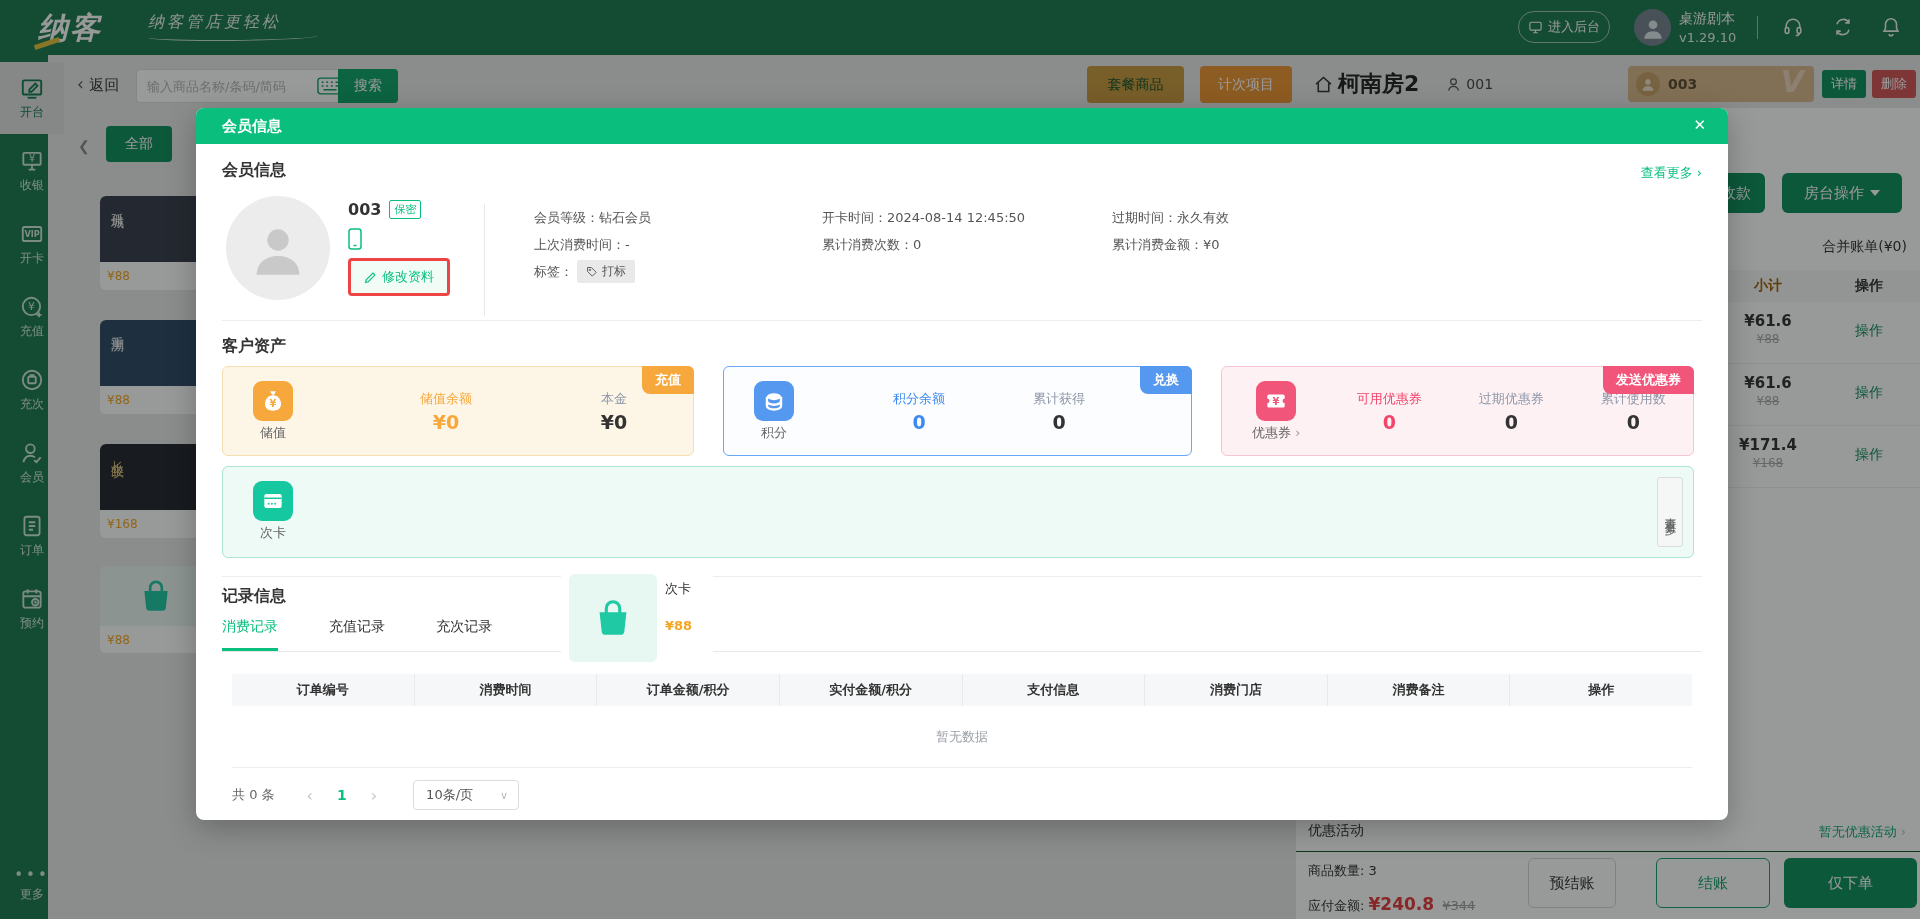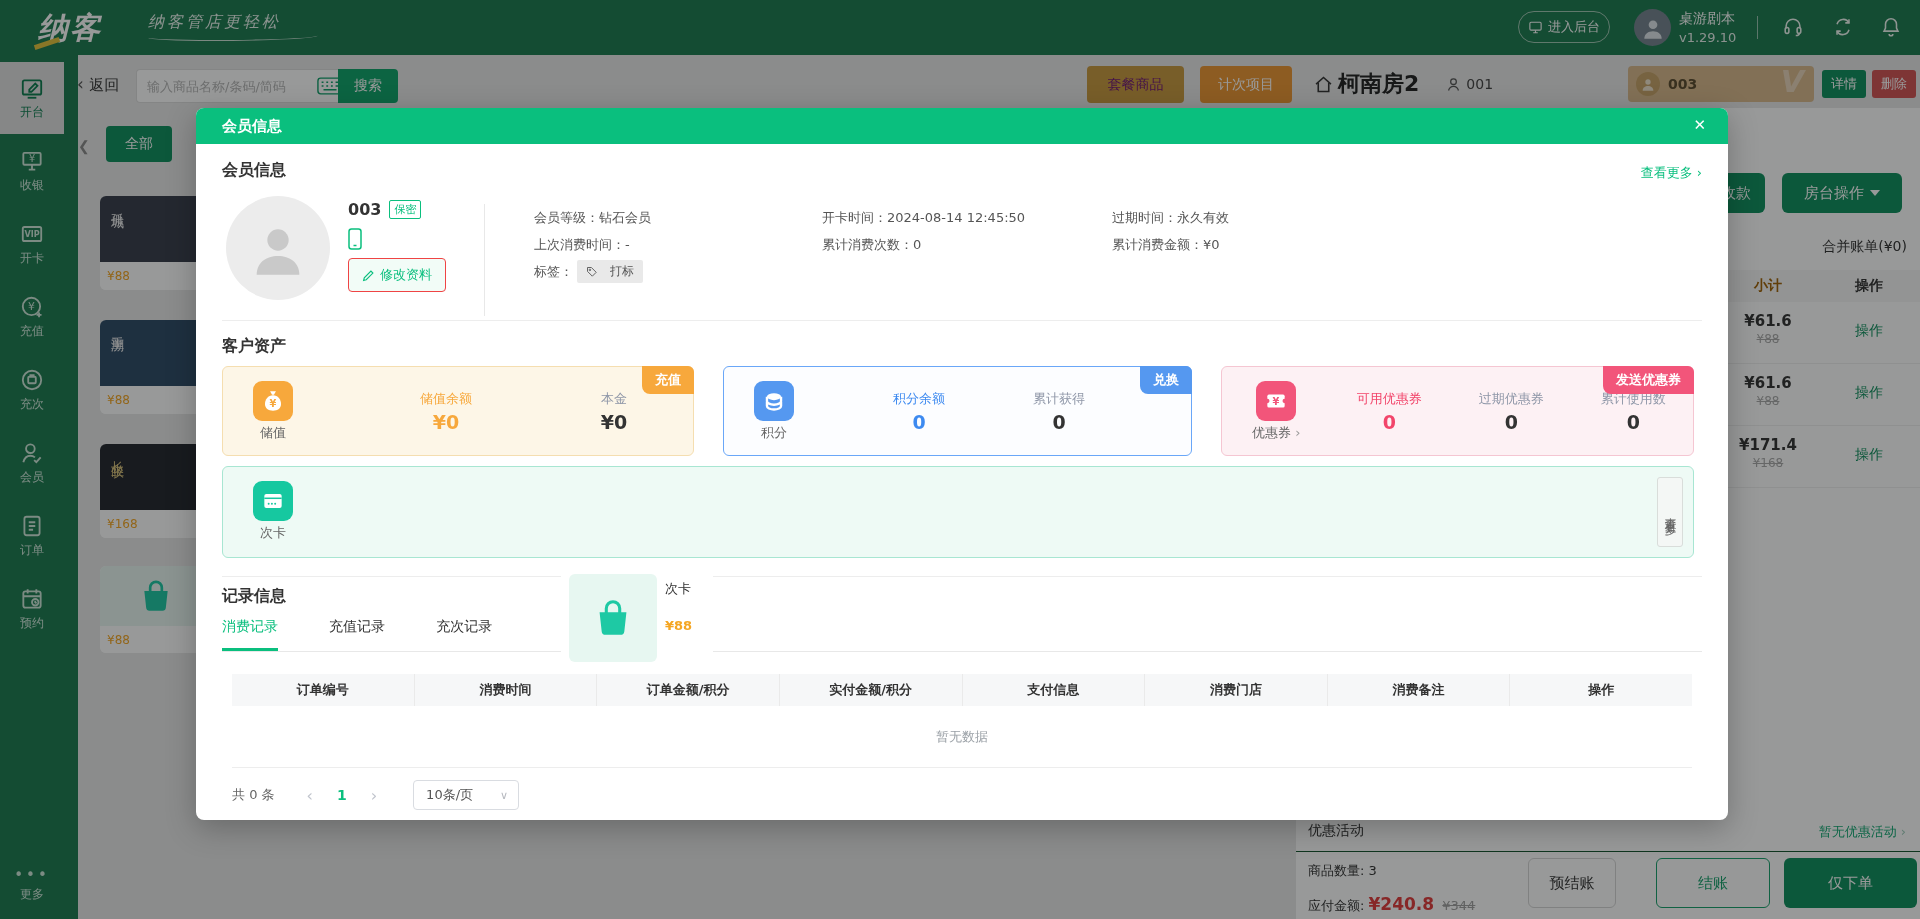--- a/index.html
+++ b/index.html
@@ -15,37 +15,37 @@
   .slogan::after { content:""; position:absolute; left:0; bottom:-8px; width:170px; height:8px; border-bottom:1.5px solid #cfe3d8; border-radius:0 0 100% 60%; }
   .tb-pill { position:absolute; left:1518px; top:11px; width:92px; height:32px; border:1px solid #9fc6b2; border-radius:16px; color:#fff; font-size:13px; display:flex; align-items:center; justify-content:center; gap:5px; }
   .avatar-sm { position:absolute; left:1634px; top:9px; width:37px; height:37px; border-radius:50%; background:#75848f; overflow:hidden; display:flex; align-items:center; justify-content:center; color:#dfe6ea; }
   .store-meta { position:absolute; left:1679px; top:9px; color:#fff; line-height:19px; }
   .store-meta .s1 { font-size:14px; }
   .store-meta .s2 { font-size:13px; opacity:.9; }
   .tb-div { position:absolute; left:1757px; top:16px; width:1px; height:23px; background:rgba(255,255,255,.55); }
   .tb-icon { position:absolute; top:16px; width:22px; height:22px; color:#eef6f1; }
 
   
-  .sidebar { position:absolute; left:0; top:55px; width:78px; height:864px; background:#1c7b50; z-index:1; }
+  .sidebar { position:absolute; left:0; top:55px; width:48px; height:864px; background:#1c7b50; z-index:1; }
   .side-item { position:absolute; left:0; width:64px; height:72px; display:flex; flex-direction:column; align-items:center; justify-content:center; gap:3px; color:#cfe7da; cursor:pointer; }
   .side-item .side-label { font-size:12px; }
   .side-item svg { width:26px; height:26px; }
   .side-item.active { background:#e0e0e0; color:#0c7c4f; }
   .side-more { position:absolute; bottom:16px; left:0; width:64px; text-align:center; color:#cfe7da; font-size:12px; }
   .side-more .dots { letter-spacing:3px; font-size:15px; display:block; margin-bottom:2px; }
 
   
   .toolbar-back { position:absolute; left:77px; top:74px; font-size:15px; color:#333; z-index:1; }
   .toolbar-back::before { content:"‹ "; color:#555; font-size:17px; }
   .search-wrap { position:absolute; left:136px; top:69px; width:202px; height:34px; background:#fff; border:1px solid #dcdcdc; border-right:none; border-radius:4px 0 0 4px; display:flex; align-items:center; z-index:1; }
   .search-wrap input { border:none; outline:none; flex:1; margin-left:10px; font-size:13px; color:#0c4a6e; background:transparent; font-family:inherit; }
   .search-wrap input::placeholder { color:#b5b5b5; }
   .kb-icon { width:26px; height:18px; margin-right:8px; color:#0e9f68; flex:none; }
   .btn-search { position:absolute; left:338px; top:69px; width:60px; height:34px; background:#0fa46a; color:#fff; font-size:14px; border:none; border-radius:0 4px 4px 0; z-index:1; font-family:inherit; }
-  .btn-gold { position:absolute; left:1087px; top:66px; width:97px; height:37px; background:#c9993f; color:#701a75; font-size:14px; border:none; border-radius:4px; z-index:1; font-family:Liberation Serif, serif; }
+  .btn-gold { position:absolute; left:1087px; top:66px; width:97px; height:37px; background:#c9993f; color:#14532d; font-size:14px; border:none; border-radius:4px; z-index:1; font-family:Liberation Serif, serif; }
   .btn-orange { position:absolute; left:1200px; top:66px; width:92px; height:37px; background:#ed9733; color:#fff; font-size:14px; border:none; border-radius:4px; z-index:1; font-family:inherit; }
   .room-row { position:absolute; left:1313px; top:66px; height:36px; display:flex; align-items:center; z-index:1; }
   .home-ic { width:21px; height:21px; color:#333; margin-right:4px; }
   .room-name { font-size:22px; font-weight:bold; color:#222; }
   .person-ic { width:17px; height:17px; color:#555; margin-left:26px; margin-right:4px; }
   .staff { font-size:14px; color:#444; }
   .member-chip { position:absolute; left:1628px; top:66px; width:186px; height:36px; background:#d9b98c; border-radius:4px; display:flex; align-items:center; z-index:1; overflow:hidden; }
   .chip-avatar { width:24px; height:24px; border-radius:50%; background:#c7a368; margin-left:8px; display:flex; align-items:center; justify-content:center; color:#efe3cd; }
   .chip-text { margin-left:8px; font-size:14px; font-weight:bold; color:#5a4a2e; }
   .chip-wm { position:absolute; right:10px; top:-2px; font-size:30px; font-weight:bold; font-style:italic; color:rgba(255,255,255,.4); }
@@ -96,25 +96,25 @@
   .m-close { position:absolute; right:22px; top:8px; color:#fff; font-size:15px; cursor:pointer; }
   .m-close::before { content:"✕"; }
   .sec-title { position:absolute; left:26px; font-size:16px; font-weight:bold; color:#333; }
   .view-more { position:absolute; right:26px; top:56px; font-size:13px; color:#0abf7e; cursor:pointer; }
   .view-more::after { content:" ›"; }
   .avatar-lg { position:absolute; left:30px; top:88px; width:104px; height:104px; border-radius:50%; background:#ececec; display:flex; align-items:center; justify-content:center; color:#c9c9c9; overflow:hidden; }
   .name-row { position:absolute; left:152px; top:92px; display:flex; align-items:center; gap:8px; }
   .m-name { font-size:16px; font-weight:bold; color:#333; }
   .m-badge { border:1px solid #0abf7e; color:#0abf7e; font-size:11px; padding:1px 4px; border-radius:2px; }
   .phone-ic { position:absolute; left:152px; top:120px; width:14px; height:22px; color:#0abf7e; }
-  .btn-edit { position:absolute; left:152px; top:150px; padding:7px 13px; border:1px solid #ef4444; background:#f2fcf7; color:#0abf7e; font-size:13px; border-radius:4px; display:flex; align-items:center; gap:5px; font-family:inherit; }
+  .btn-edit { position:absolute; left:152px; top:150px; padding:7px 13px; border:3px solid #ef4444; background:#f2fcf7; color:#0abf7e; font-size:13px; border-radius:4px; display:flex; align-items:center; gap:5px; font-family:inherit; }
   .vdiv { position:absolute; left:288px; top:96px; width:1px; height:112px; background:#e8e8e8; }
   .info-col { position:absolute; top:96px; font-size:13px; color:#555; }
   .info-col .row { height:27px; line-height:27px; display:flex; align-items:center; }
-  .tag-btn { background:#e9e9e9; border:none; border-radius:2px; padding:3px 9px; color:#555; font-size:12px; display:inline-flex; align-items:center; gap:12px; margin-left:4px; font-family:inherit; }
+  .tag-btn { background:#e9e9e9; border:none; border-radius:2px; padding:3px 9px; color:#555; font-size:12px; display:inline-flex; align-items:center; gap:4px; margin-left:4px; font-family:inherit; }
   .tag-btn svg { width:12px; height:12px; }
   .hdiv { position:absolute; left:26px; right:26px; height:1px; background:#ededed; }
 
   .acard { position:absolute; top:258px; height:90px; border-radius:6px; display:flex; align-items:center; }
   .acard .corner-btn { position:absolute; top:-1px; right:-1px; padding:5px 13px; border:none; border-radius:0 6px 0 8px; color:#fff; font-size:13px; font-weight:bold; font-family:inherit; }
   .icon-col { display:flex; flex-direction:column; align-items:center; margin-left:30px; flex:none; }
   .aicon { width:40px; height:40px; border-radius:9px; display:flex; align-items:center; justify-content:center; }
   .aicon svg { width:26px; height:26px; }
   .alabel { font-size:13px; color:#666; margin-top:3px; }
   .astat { width:130px; text-align:center; }

